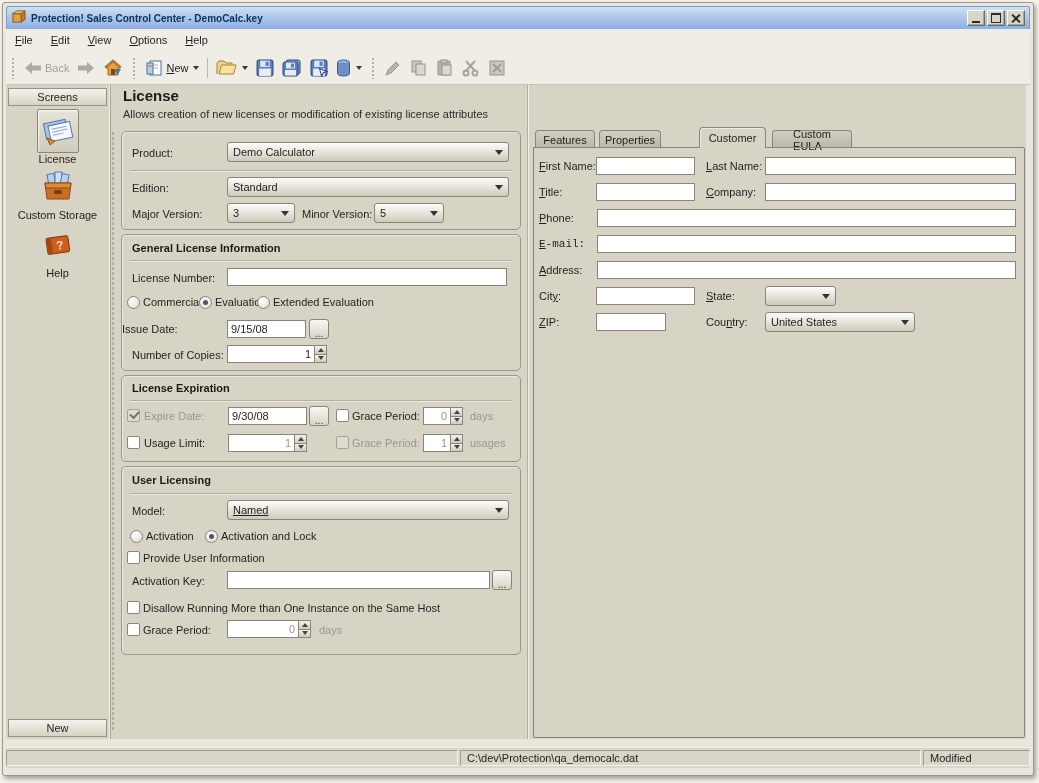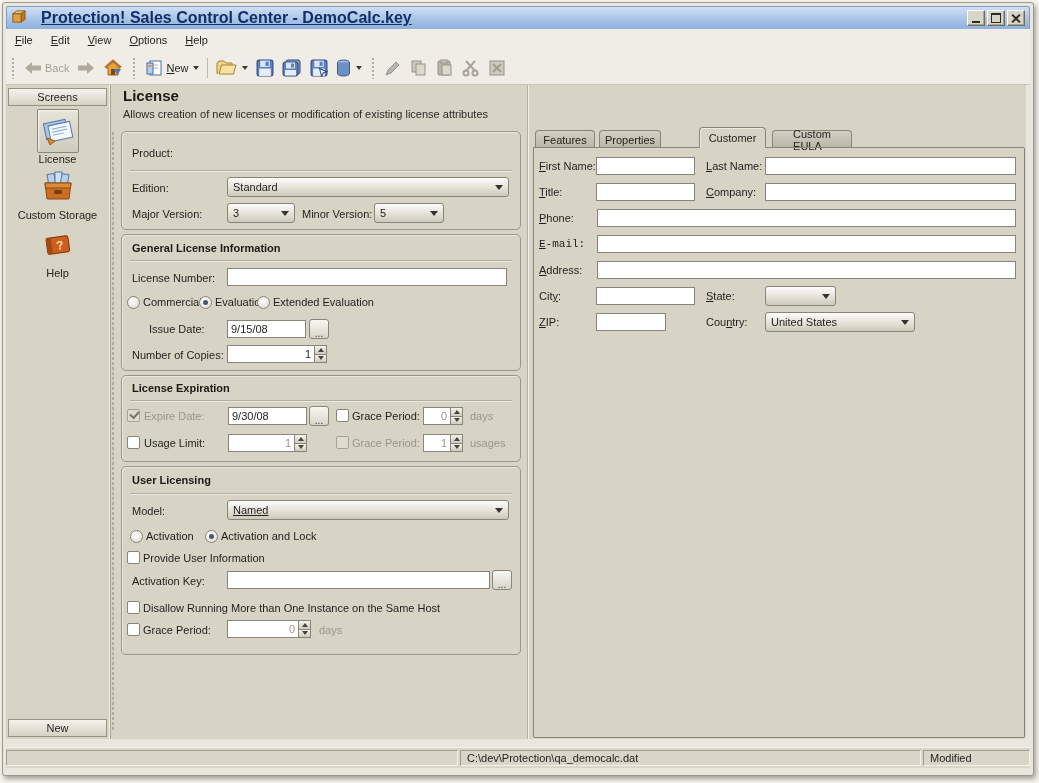--- a/index.html
+++ b/index.html
@@ -3,21 +3,21 @@
 <meta charset="utf-8">
 <style>
   html,body{margin:0;padding:0;background:#f6f4ee;font-family:"Liberation Sans",sans-serif;}
   .stage{position:relative;width:1039px;height:783px;overflow:hidden;background:#f6f4ee;}
   .window{position:absolute;left:2px;top:2px;width:1030px;height:772px;background:#e9e6dd;
     border:1px solid #9c988c;border-radius:3px;box-shadow:2px 3px 5px rgba(60,55,40,.45);}
   
   .titlebar{position:absolute;left:3px;top:3px;right:3px;height:22px;
     background:linear-gradient(#cfdff4,#a9c4e8 55%,#8fb0dd);border:1px solid #7f9cc4;border-radius:2px;
     display:flex;align-items:center;padding:0 4px;}
-  .title-text{color:#122f66;font-size:16px;font-weight:bold;margin-left:15px;white-space:nowrap;text-decoration:underline;}
+  .title-text{color:#122f66;font-size:10px;font-weight:bold;margin-left:5px;white-space:nowrap;}
   .win-btns{margin-left:auto;display:flex;gap:2px;}
   .wbtn{width:16px;height:14px;background:#d9d5c9;border:1px solid;border-color:#ffffff #6e6a5e #6e6a5e #ffffff;
     box-shadow:inset -1px -1px 0 #a9a598;display:flex;align-items:center;justify-content:center;position:relative;}
   .g-min{width:8px;height:2px;background:#2b2b28;margin-top:7px;}
   .g-max{width:8px;height:7px;border:1px solid #2b2b28;border-top-width:2px;}
   .g-x{position:relative;width:10px;height:10px;}
   .g-x::before,.g-x::after{content:"";position:absolute;left:4px;top:0;width:2px;height:11px;background:#2b2b28;}
   .g-x::before{transform:rotate(45deg);} .g-x::after{transform:rotate(-45deg);}
   
   .menubar{position:absolute;left:3px;top:26px;right:3px;height:22px;background:#efede6;display:flex;align-items:center;font-size:11px;color:#1f1f1c;}
@@ -274,20 +274,23 @@
   </div>
 
   <div class="content">
     <div class="page-title">License</div>
     <div class="page-sub">Allows creation of new licenses or modification of existing license attributes</div>
     <div class="splitter"></div>
     <div class="vdivider"></div>
 
     <div class="panel" style="left:10px;top:46px;width:398px;height:97px;">
       <span class="lbl" style="left:10px;top:15px;">Product:</span>
+      <div class="dd" style="left:105px;top:10px;width:282px;">
+            <span>Demo Calculator</span>
+          </div>
       <div class="sec-line" style="top:38px;"></div>
       <span class="lbl" style="left:10px;top:50px;">Edition:</span>
       <div class="dd" style="left:105px;top:45px;width:282px;">
             <span>Standard</span>
           </div>
       <span class="lbl" style="left:10px;top:76px;">Major Version:</span>
       <div class="dd" style="left:105px;top:71px;width:68px;">
             <span>3</span>
           </div>
       <span class="lbl" style="left:180px;top:76px;">Minor Version:</span>
@@ -300,21 +303,21 @@
       <div class="sec-title" style="top:7px;">General License Information</div>
       <div class="sec-line" style="top:25px;"></div>
       <span class="lbl" style="left:10px;top:37px;">License Number:</span>
       <input class="ti" style="left: 105px; top: 33px; width: 280px;" value="">
       <span class="radio" style="left:5px;top:61px;"></span>
       <span class="lbl" style="left:21px;top:61px;">Commercial</span>
       <span class="radio sel" style="left:77px;top:61px;"></span>
       <span class="lbl" style="left:93px;top:61px;">Evaluation</span>
       <span class="radio" style="left:135px;top:61px;"></span>
       <span class="lbl" style="left:151px;top:61px;">Extended Evaluation</span>
-      <span class="lbl" style="left:27px;top:88px;">Issue Date:</span>
+      <span class="lbl" style="left:0;top:88px;">Issue Date:</span>
       <input class="ti" style="left: 105px; top: 85px; width: 79px;" value="9/15/08">
       <div class="ebtn" style="left:187px;top:84px;">
             <span>...</span>
           </div>
       <span class="lbl" style="left:10px;top:114px;">Number of Copies:</span>
       <div class="spin" style="left:105px;top:110px;">
         <input class="sval" style="width: 87px;" value="1">
         <div class="sbtns">
               <div class="sbtn">
                 <span class="aru"></span>

